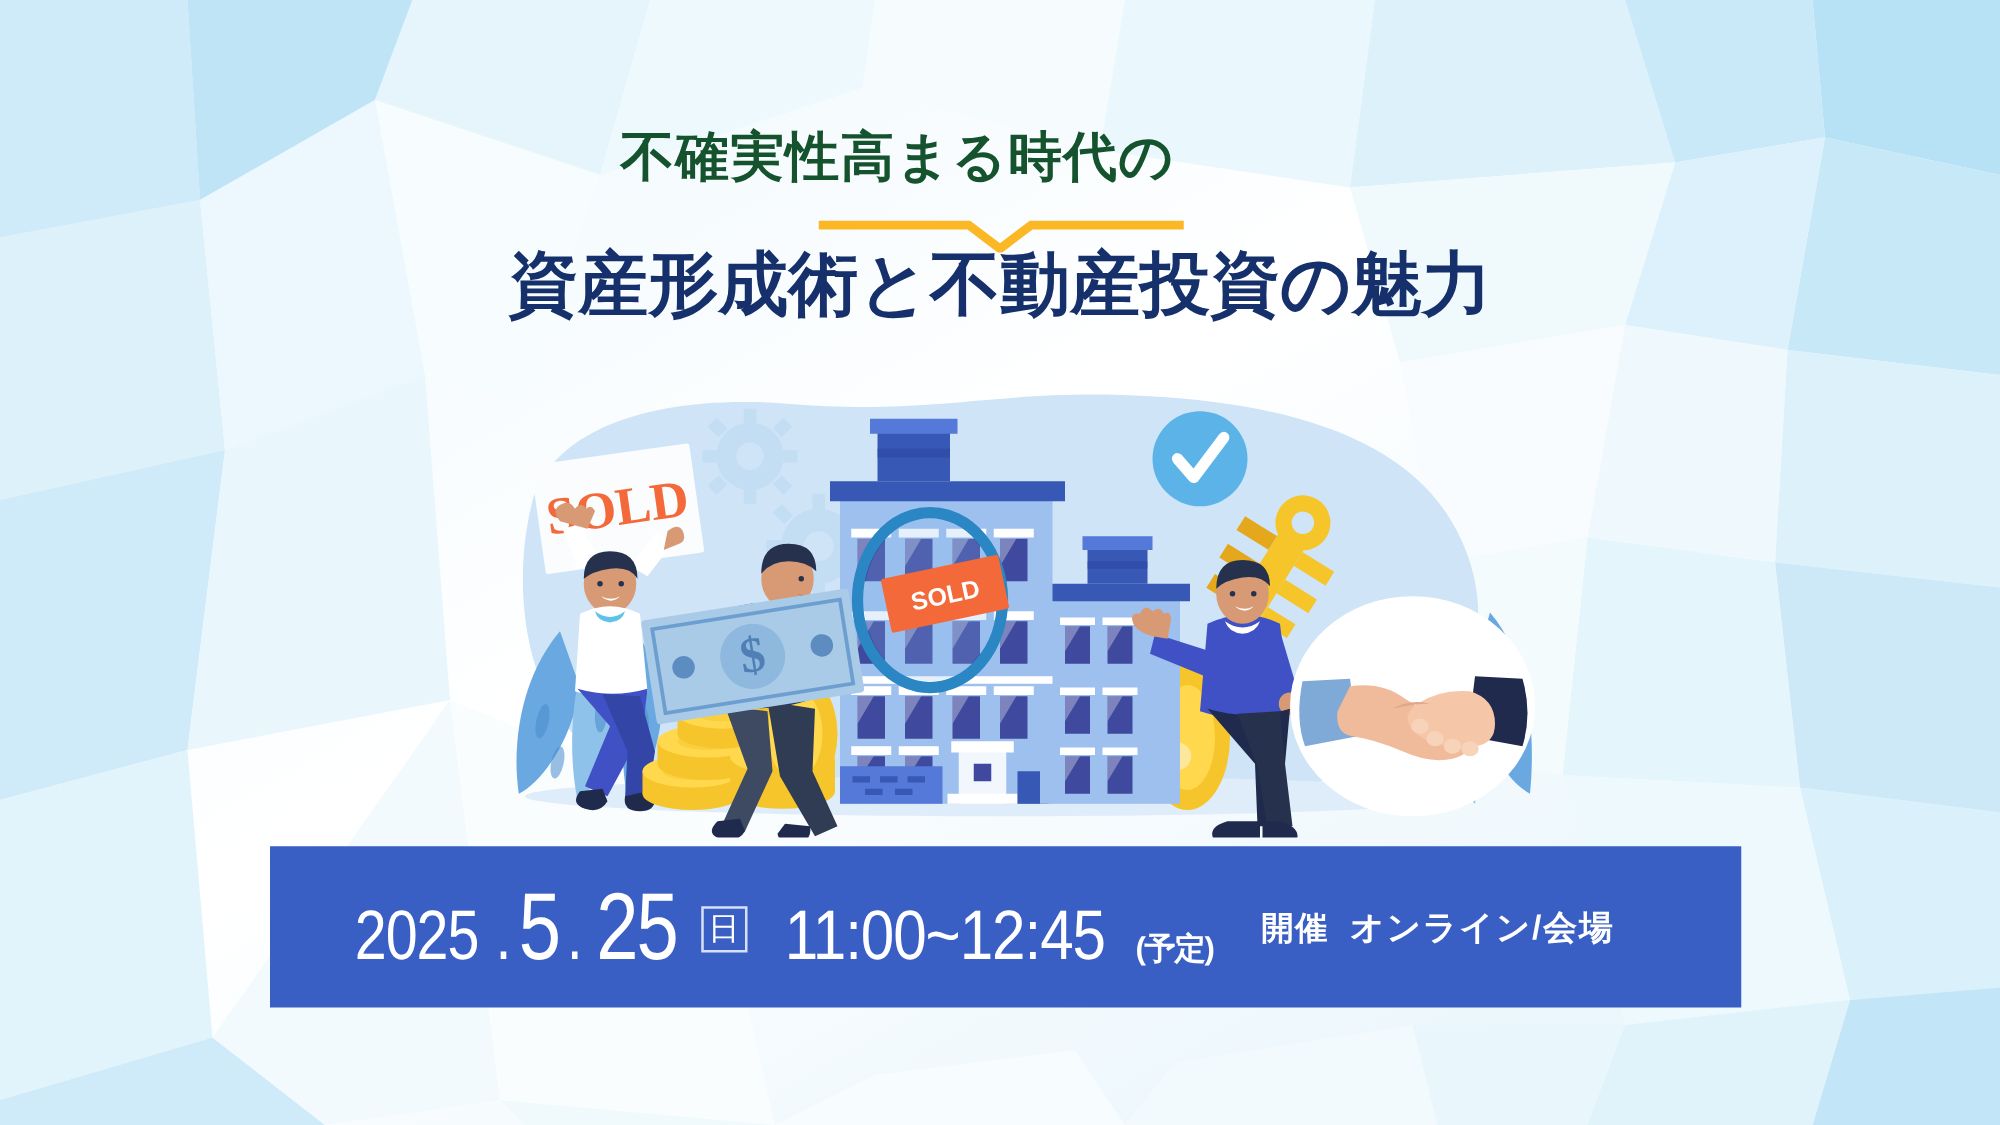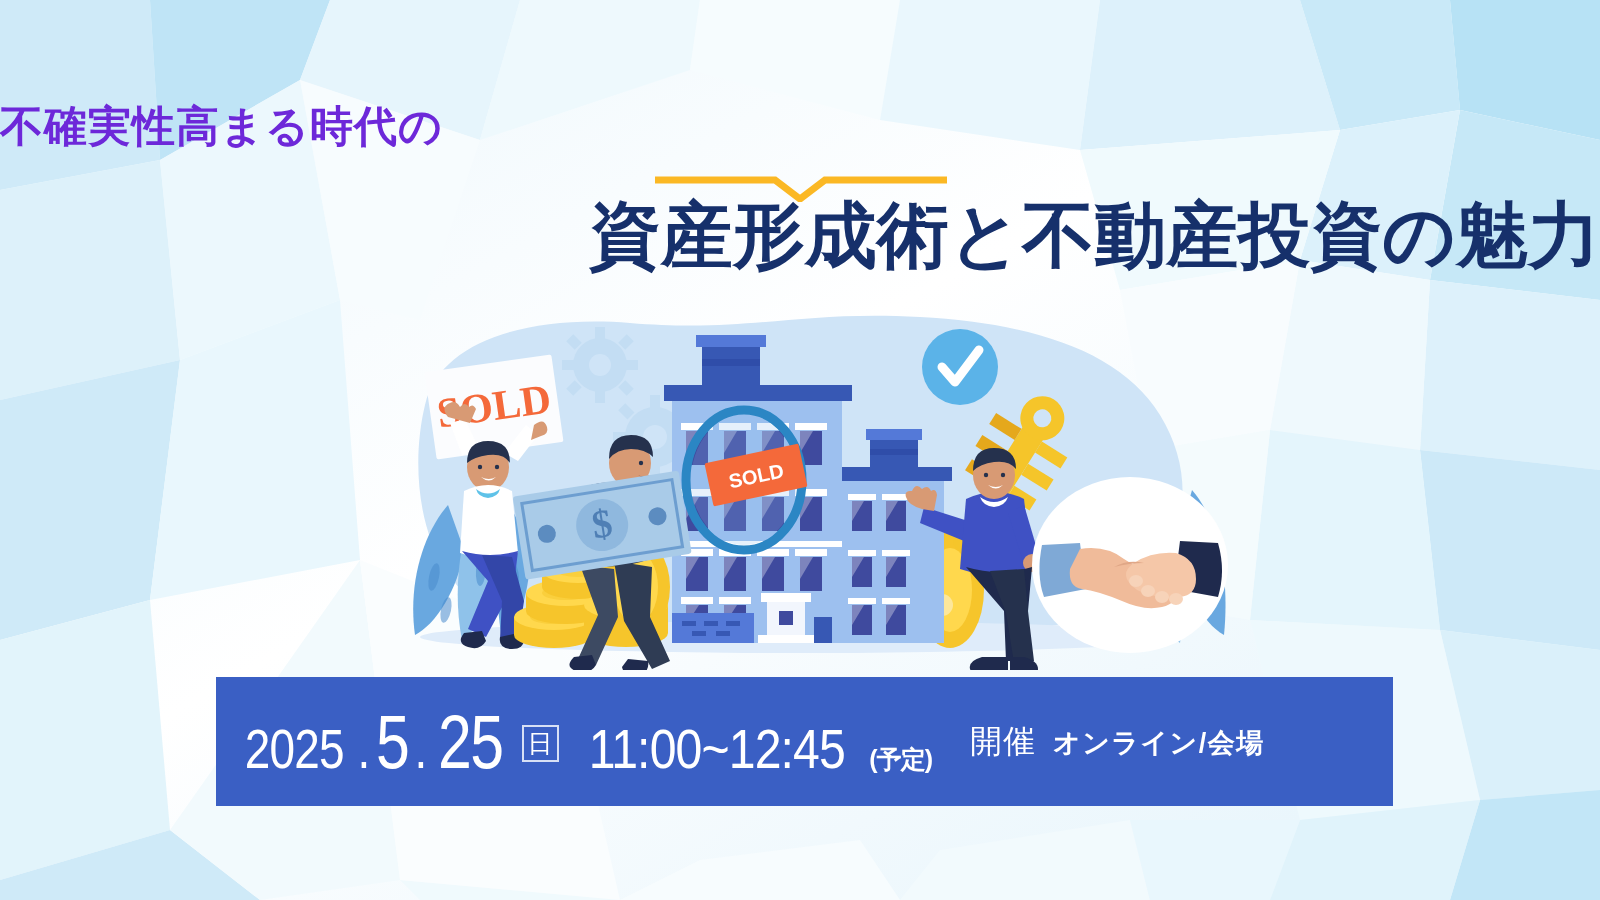--- a/index.html
+++ b/index.html
@@ -26,44 +26,45 @@
     width: 1600px;
     height: 900px;
   }
 
   
   .subtitle {
     position: absolute;
     left: 0;
     top: 103px;
     width: 1436px;
+    text-align: center;
     font-size: 43px;
     line-height: 1.08;
     font-weight: 700;
     letter-spacing: 1px;
-    color: #6d28d9;
+    color: #14532d;
     white-space: nowrap;
   }
 
   .divider-wrap {
     position: absolute;
     left: 0;
     top: 168px;
     width: 1600px;
     height: 34px;
     pointer-events: none;
   }
 
   .main-title {
     position: absolute;
     left: 0;
     top: 196px;
     width: 1600px;
-    text-align: right;
-    font-size: 72px;
+    text-align: center;
+    font-size: 56px;
     line-height: 1.1;
     font-weight: 700;
     letter-spacing: 0px;
     color: #16306b;
     white-space: nowrap;
   }
 
   
   #illustration {
     position: absolute;
@@ -82,21 +83,21 @@
     height: 129px;
     background: #3a5fc4;
     color: #ffffff;
     display: flex;
     align-items: center;
   }
 
   .date-block {
     display: flex;
     align-items: baseline;
-    padding-left: 18px;
+    padding-left: 57px;
     white-space: nowrap;
   }
 
   .date-year {
     font-family: "Liberation Sans Narrow", "Liberation Sans", sans-serif;
     font-size: 56px;
     font-weight: 400;
     letter-spacing: -1px;
     transform: scaleX(0.82);
     transform-origin: left baseline;
@@ -164,22 +165,22 @@
     gap: 6px;
     white-space: nowrap;
   }
 
   .meta-row {
     display: flex;
     align-items: baseline;
   }
 
   .meta-label {
-    font-size: 32px;
-    font-weight: 400;
+    font-size: 26px;
+    font-weight: 700;
     letter-spacing: 1px;
   }
 
   .meta-row-1 .meta-value {
     font-size: 27px;
     font-weight: 700;
     margin-left: 17px;
     letter-spacing: 1.5px;
     text-align: right;
   }

